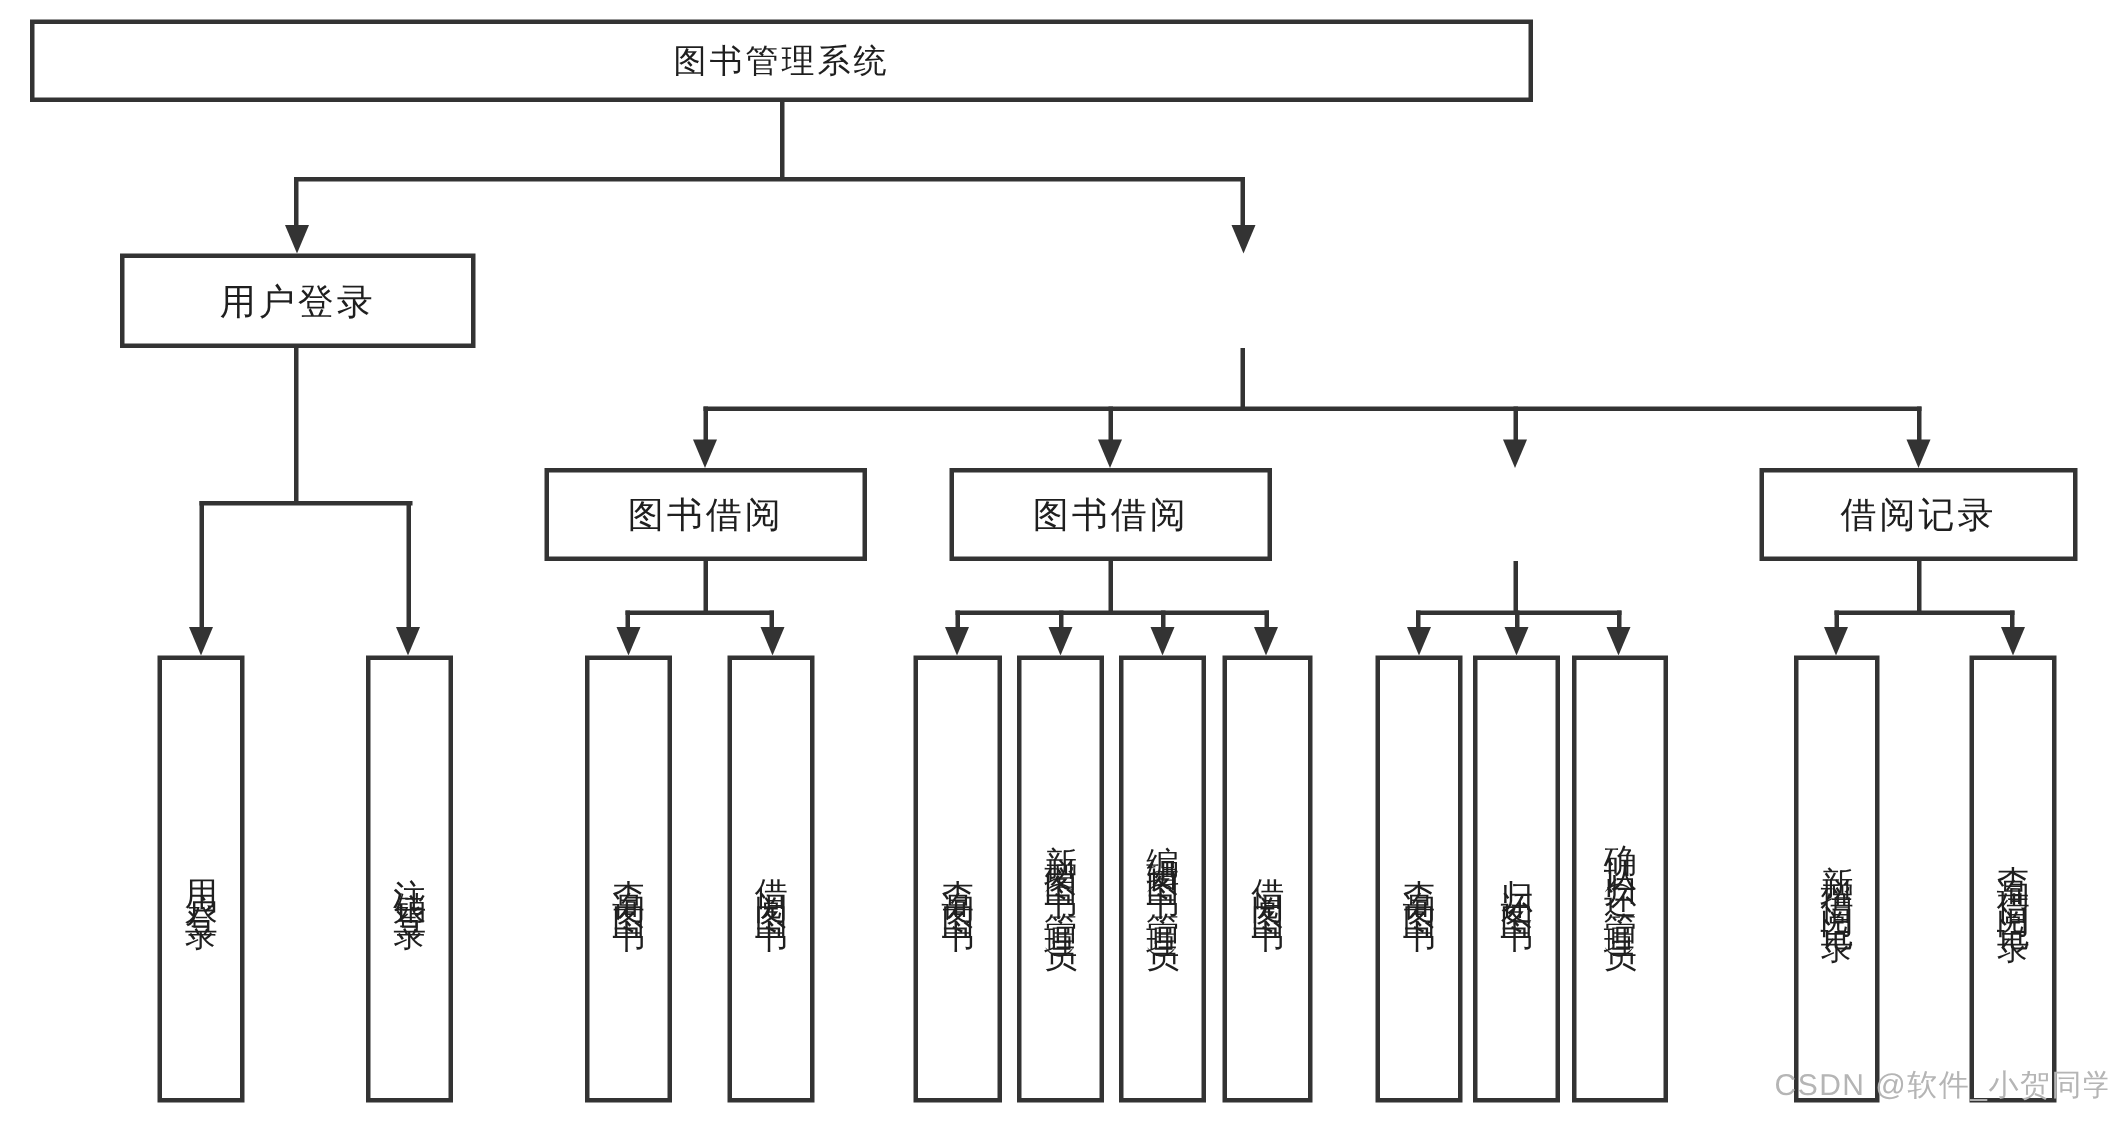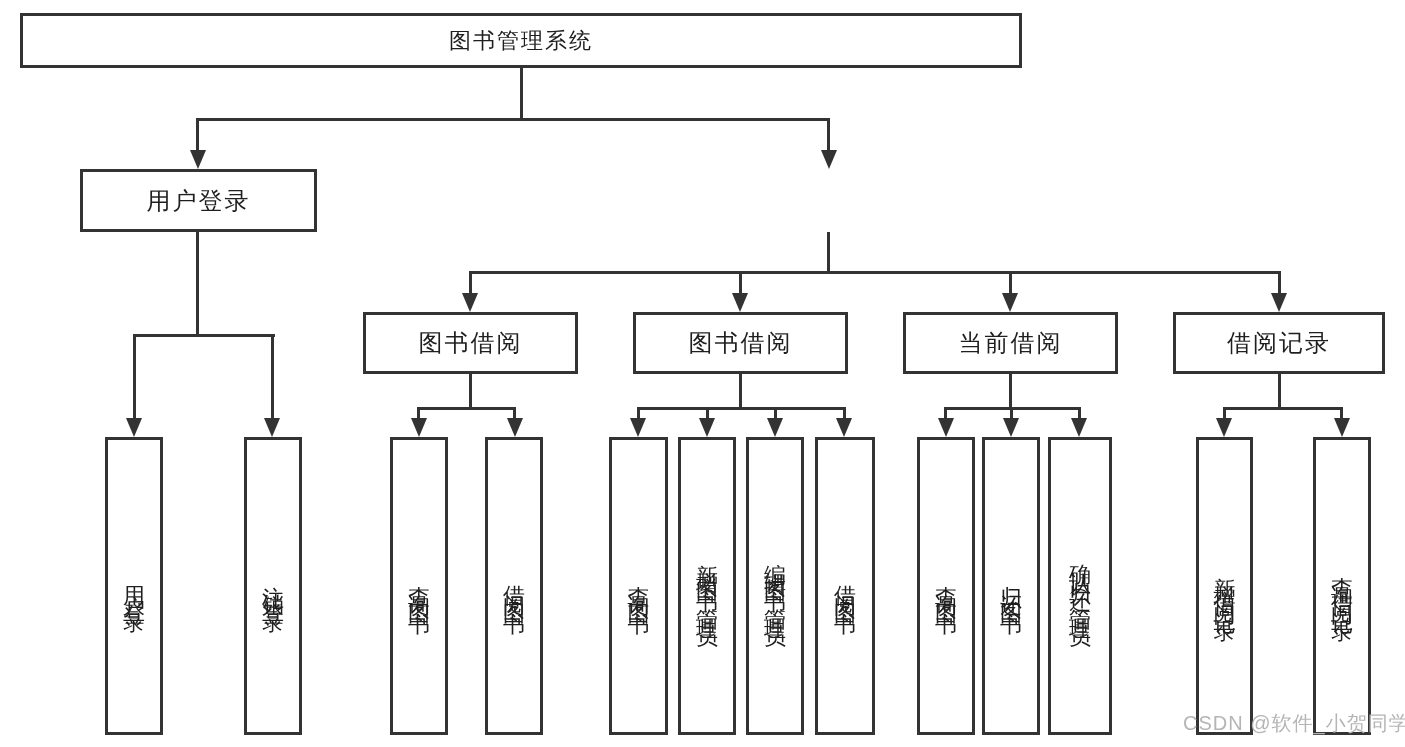--- a/index.html
+++ b/index.html
@@ -51,21 +51,20 @@
   <div class="vl" style="left:739px;top:271px;height:24px"></div>
   <div class="vl" style="left:1009px;top:271px;height:24px"></div>
   <div class="vl" style="left:1278px;top:271px;height:24px"></div>
   <div class="arr" style="left:462px;top:293px"></div>
   <div class="arr" style="left:732px;top:293px"></div>
   <div class="arr" style="left:1002px;top:293px"></div>
   <div class="arr" style="left:1271px;top:293px"></div>
 
   <div class="box" style="left:363px;top:312px;width:215px;height:62px">图书借阅</div>
   <div class="box" style="left:633px;top:312px;width:215px;height:62px">图书借阅</div>
-  <div class="box" style="left:903px;top:312px;width:215px;height:62px">当前借阅</div>
   <div class="box" style="left:1173px;top:312px;width:212px;height:62px">借阅记录</div>
 
   <div class="vl" style="left:469px;top:374px;height:35px"></div>
   <div class="hl" style="left:417px;top:407px;width:99px"></div>
   <div class="vl" style="left:417px;top:407px;height:14px"></div>
   <div class="vl" style="left:513px;top:407px;height:14px"></div>
   <div class="arr" style="left:411px;top:418px"></div>
   <div class="arr" style="left:507px;top:418px"></div>
 
   <div class="vl" style="left:739px;top:374px;height:35px"></div>

